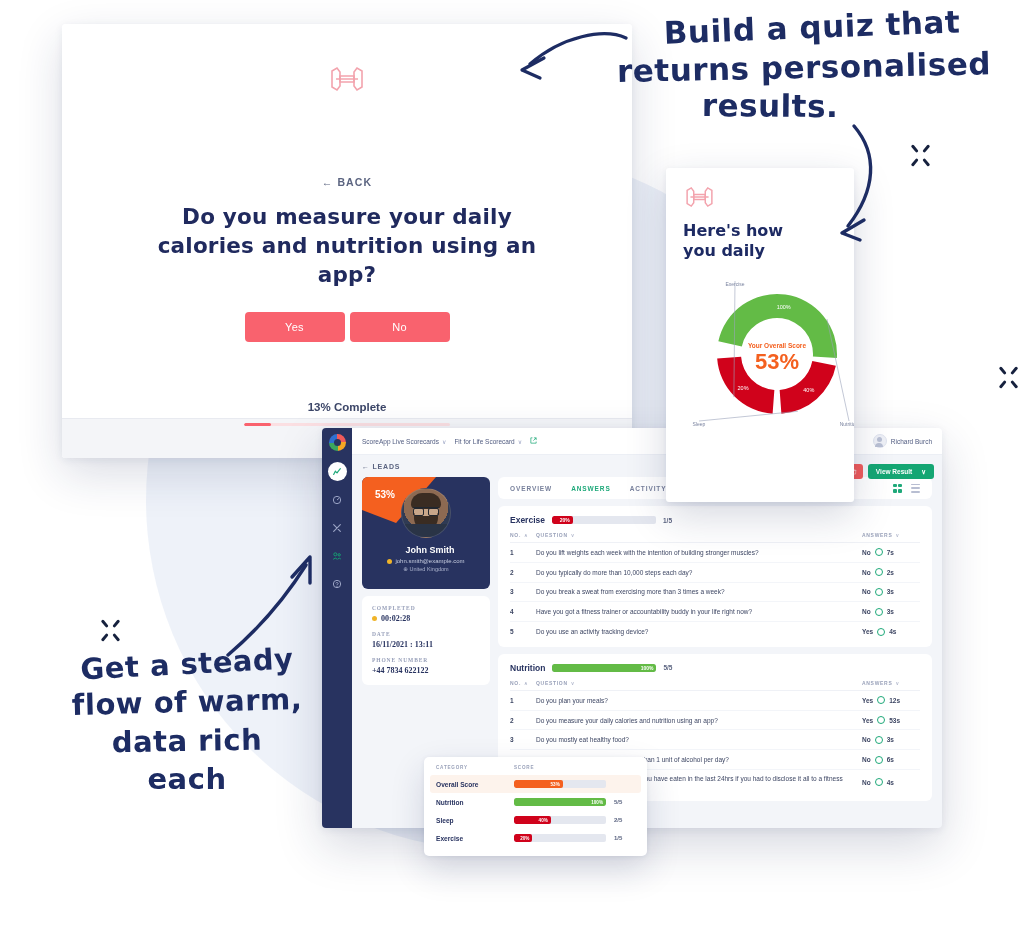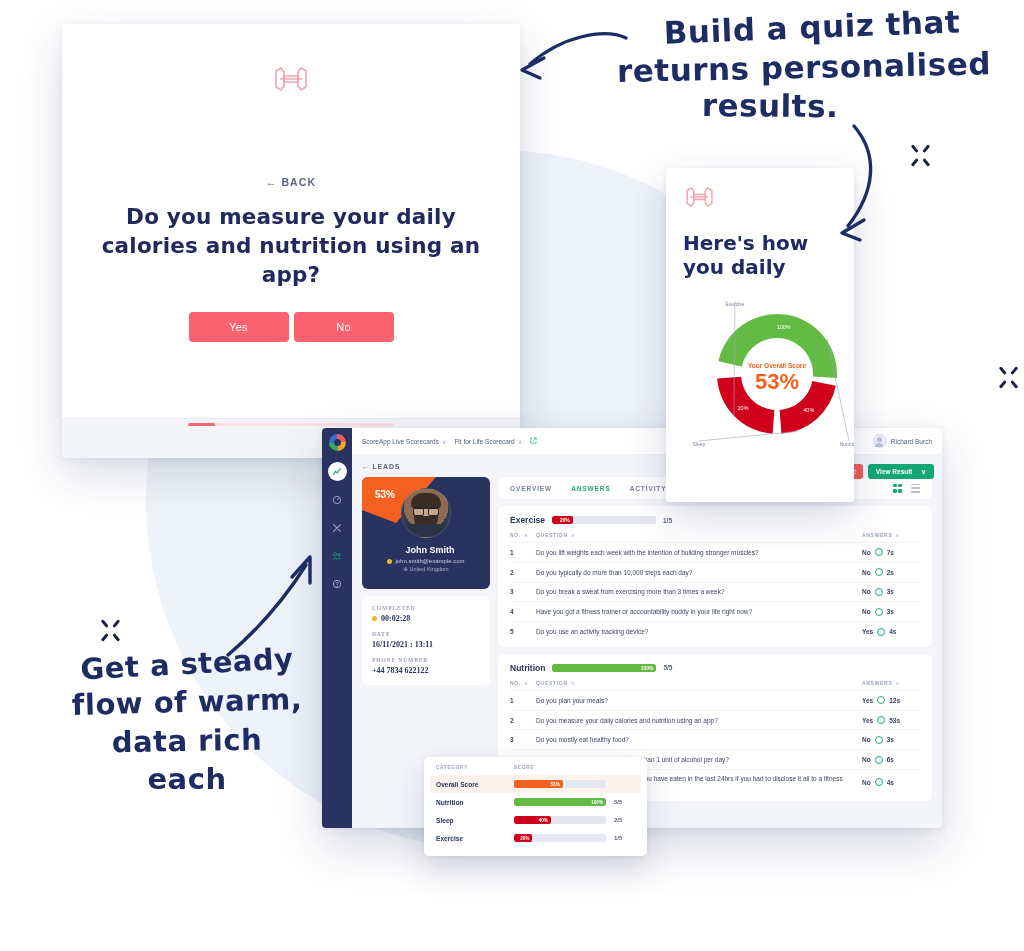--- a/index.html
+++ b/index.html
@@ -50,21 +50,21 @@
   }
   #note-bottom .l1{display:block;transform:rotate(-3deg);}
   #note-bottom .l2{display:block;transform:rotate(-1.5deg);}
   #note-bottom .l3{display:block;transform:rotate(-1deg);}
   #note-bottom .l4{display:block;transform:rotate(0deg);}
 
   .arrow{position:absolute;pointer-events:none;}
 
   
   .quiz-card{
-    position:absolute;left:62px;top:24px;width:458px;height:434px;
+    position:absolute;left:62px;top:24px;width:570px;height:434px;
     background:#fff;border-radius:3px;
     box-shadow:0 16px 46px rgba(26,38,85,.16), 0 2px 8px rgba(26,38,85,.07);
     overflow:hidden;
   }
   .quiz-body{position:relative;height:395px;}
   .dumbbell{position:absolute;left:50%;top:42px;transform:translateX(-50%);}
   .quiz-center{position:absolute;left:0;right:0;top:152px;text-align:center;}
   .back-link{
     font-size:10.5px;letter-spacing:1.1px;color:#5b6480;font-weight:600;
     margin-bottom:14px;
@@ -100,21 +100,21 @@
     background:#fff;border-radius:3px;
     box-shadow:0 14px 40px rgba(26,38,85,.18), 0 2px 6px rgba(26,38,85,.08);
     padding:18px 17px 0;box-sizing:border-box;overflow:hidden;
   }
   .result-thanks{
     font-family:"DejaVu Sans", sans-serif;font-weight:700;
     font-size:10.5px;line-height:1.45;color:#202a5e;margin-top:13px;
   }
   .result-head{
     font-family:"DejaVu Sans", sans-serif;font-weight:700;
-    font-size:20px;line-height:1.22;color:#1d2a63;margin-top:19px;
+    font-size:16px;line-height:1.22;color:#1d2a63;margin-top:9px;
   }
   .donut-wrap{position:relative;margin-top:16px;height:160px;}
 
   
   .dash{
     position:absolute;left:322px;top:428px;width:620px;height:400px;
     background:#f3f5f9;border-radius:4px;
     box-shadow:0 18px 48px rgba(26,38,85,.18), 0 2px 8px rgba(26,38,85,.08);
     overflow:hidden;display:flex;
   }
@@ -340,20 +340,21 @@
         <div class="back-link">← BACK</div>
         <div class="quiz-q">Do you measure your daily calories and nutrition using an app?</div>
         <div class="quiz-answers">
           <button class="ans-btn">Yes</button>
           <button class="ans-btn">No</button>
         </div>
       </div>
     </div>
 
     <div class="quiz-footer">
+      <div class="progress-label">13% Complete</div>
       <div class="progress-track">
         <div class="progress-fill" id="quiz-progress-fill" style="width: 13%;"></div>
       </div>
     </div>
   </div>
 
   <div class="dash">
 
     <div class="dash-side">
       <div class="side-logo"></div>

